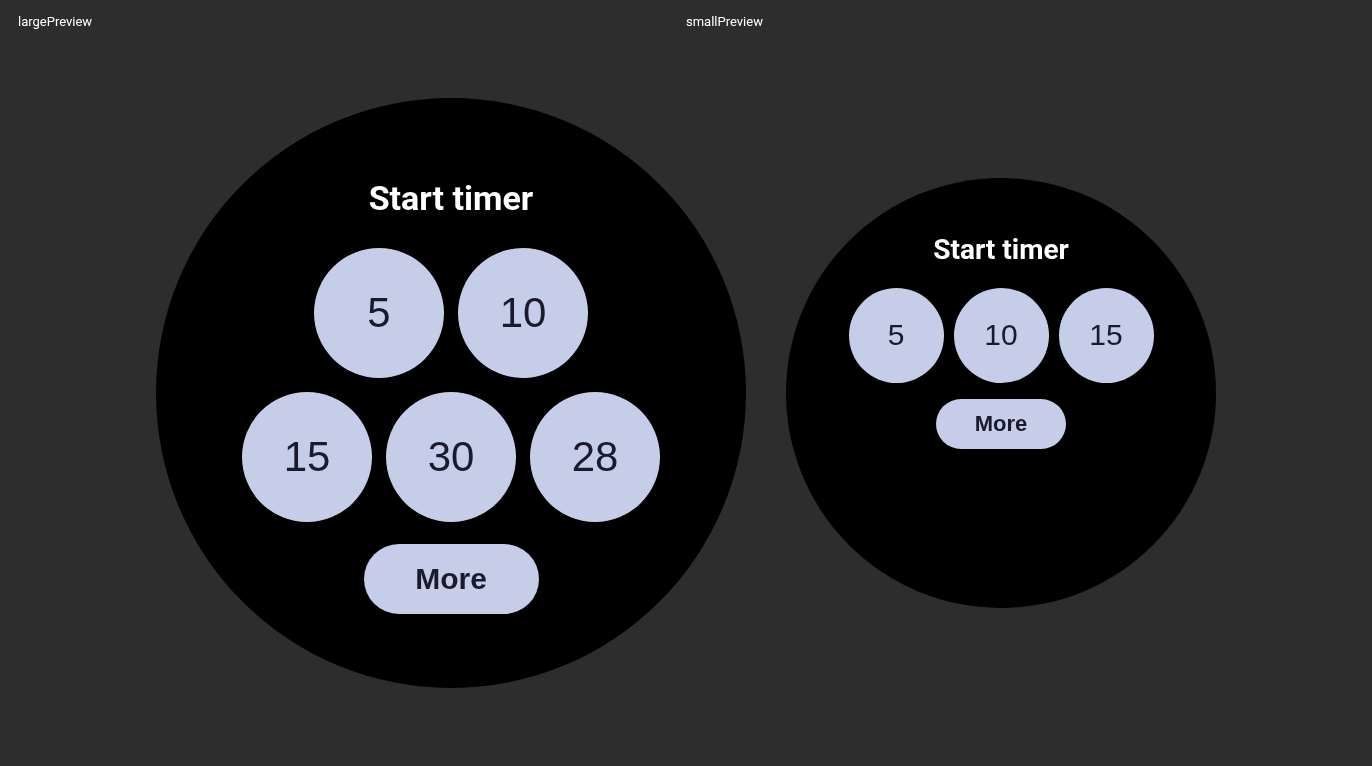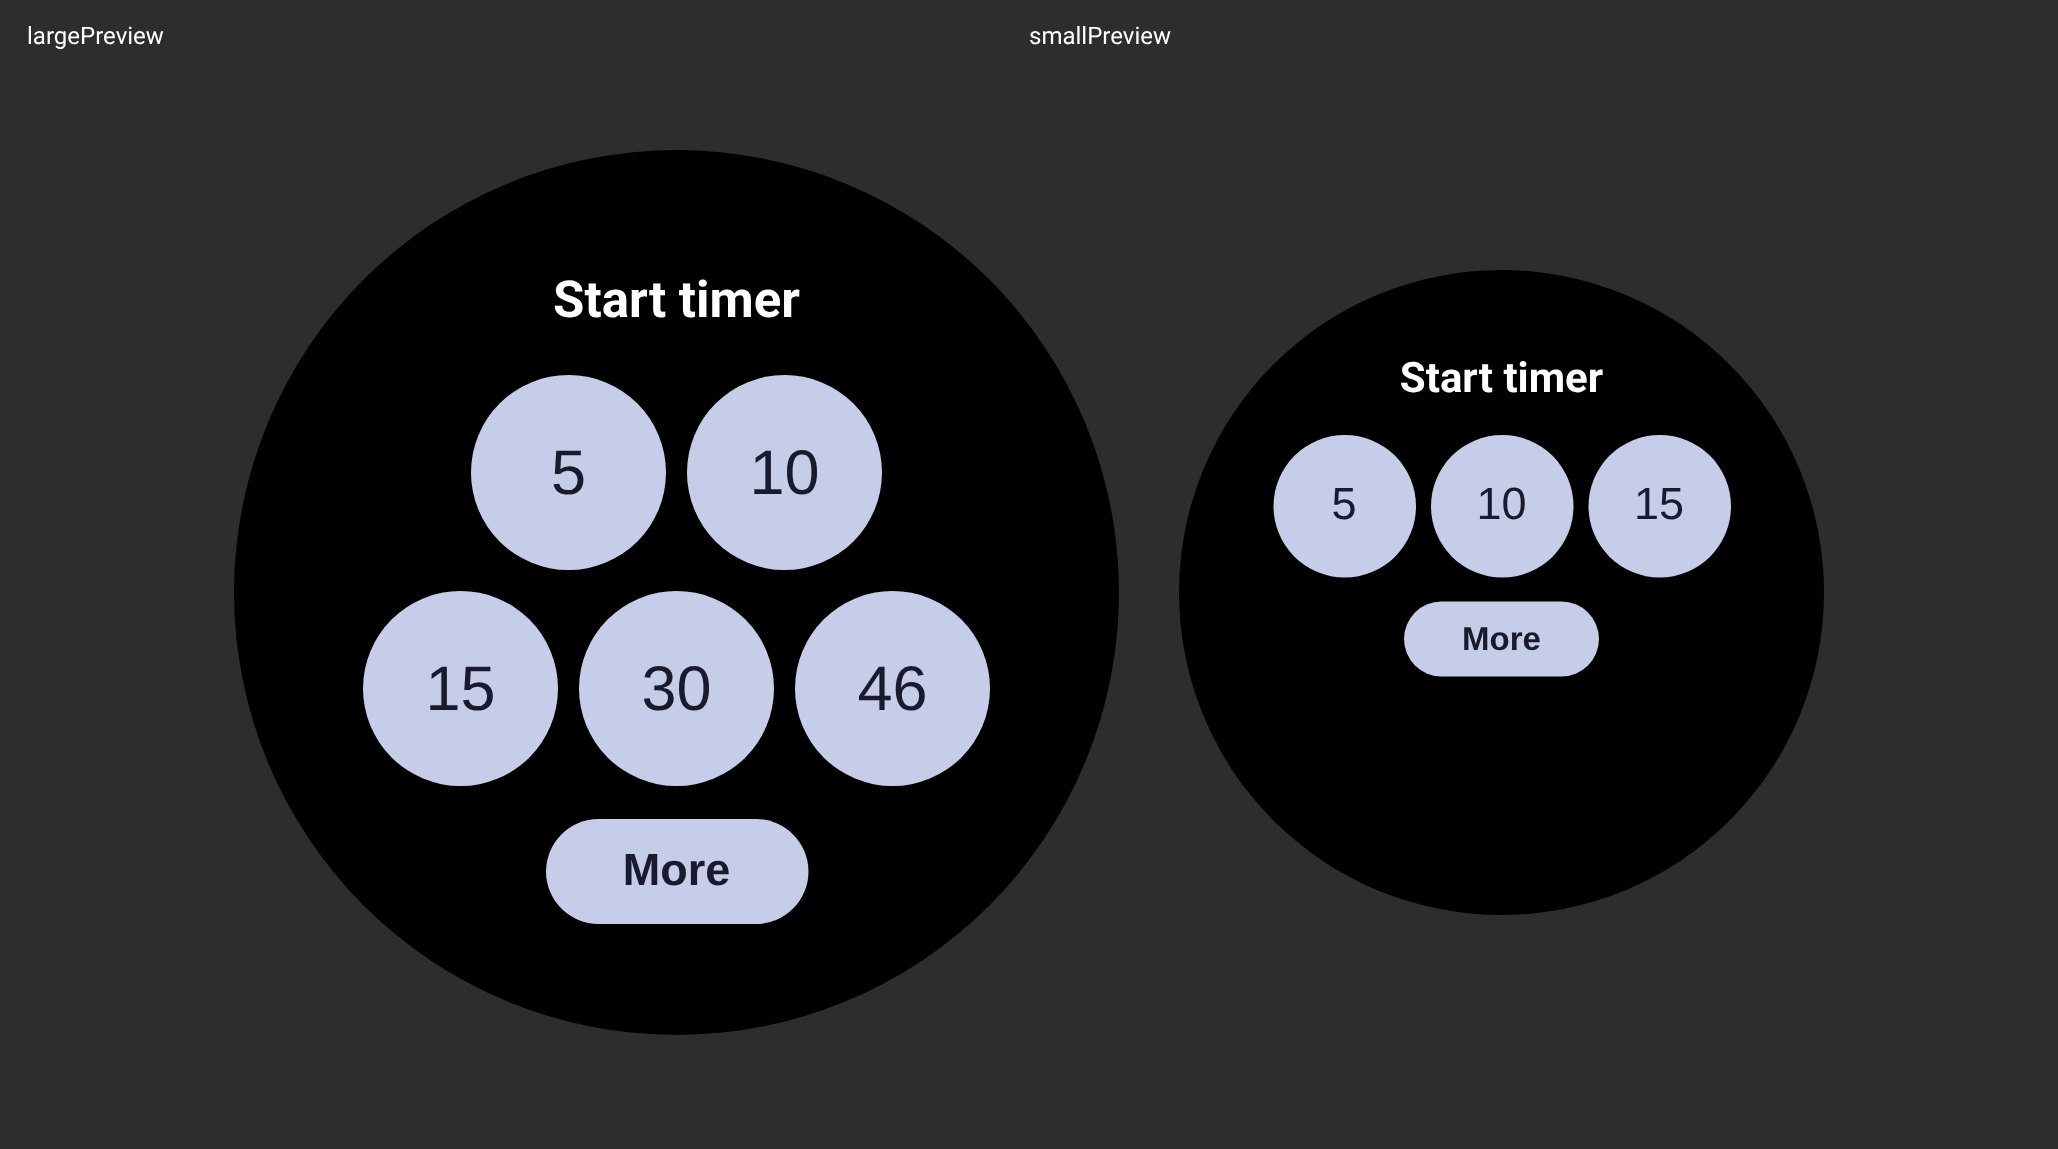--- a/index.html
+++ b/index.html
@@ -15,21 +15,21 @@
     }
 
     .labels-row {
       display: flex;
       flex-direction: row;
       padding: 14px 18px 0 18px;
     }
 
     .preview-label {
       color: #ffffff;
-      font-size: 16px;
+      font-size: 13px;
       font-weight: 400;
     }
 
     .large-label {
       flex: 1;
     }
 
     .small-label {
       flex: 1;
     }
@@ -188,21 +188,21 @@
   <div class="large-preview">
     <div class="title">Start timer</div>
     <div class="buttons-grid">
       <div class="row">
         <button class="circle-btn">5</button>
         <button class="circle-btn">10</button>
       </div>
       <div class="row">
         <button class="circle-btn">15</button>
         <button class="circle-btn">30</button>
-        <button class="circle-btn">46</button>
+        <button class="circle-btn">28</button>
       </div>
       <div class="row">
         <button class="more-btn">More</button>
       </div>
     </div>
   </div>
 
   <div class="small-preview">
     <div class="title">Start timer</div>
     <div class="buttons-grid">

